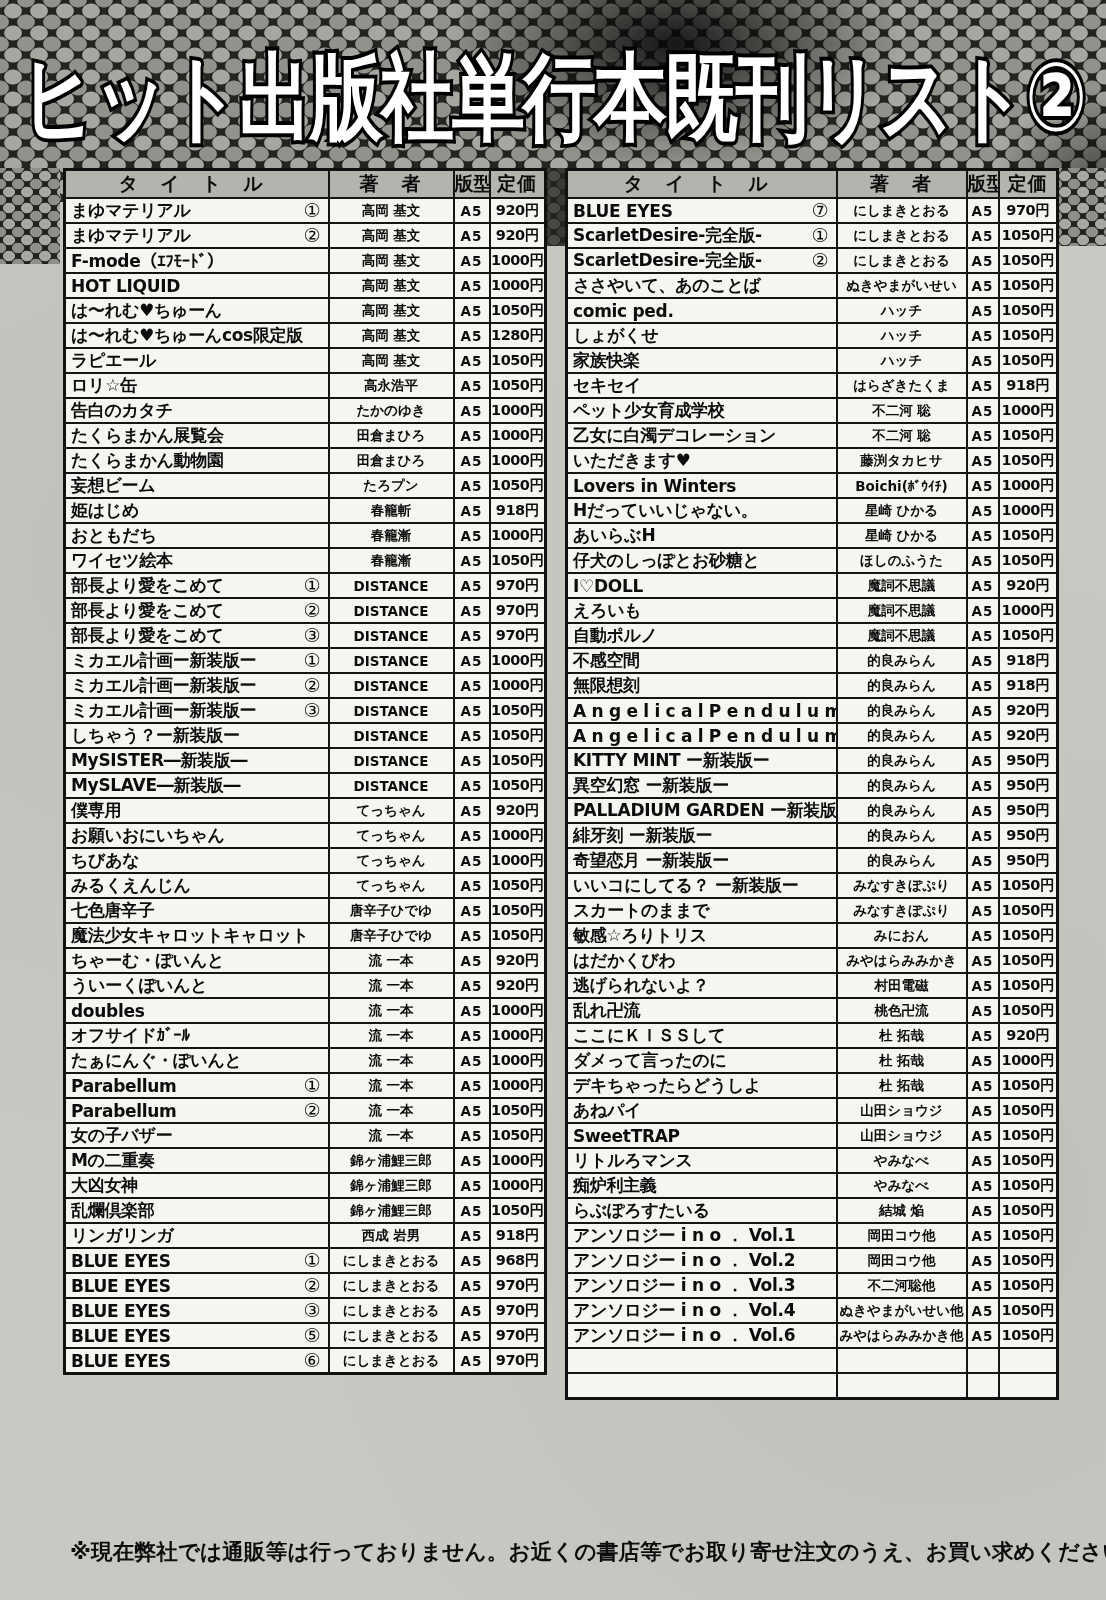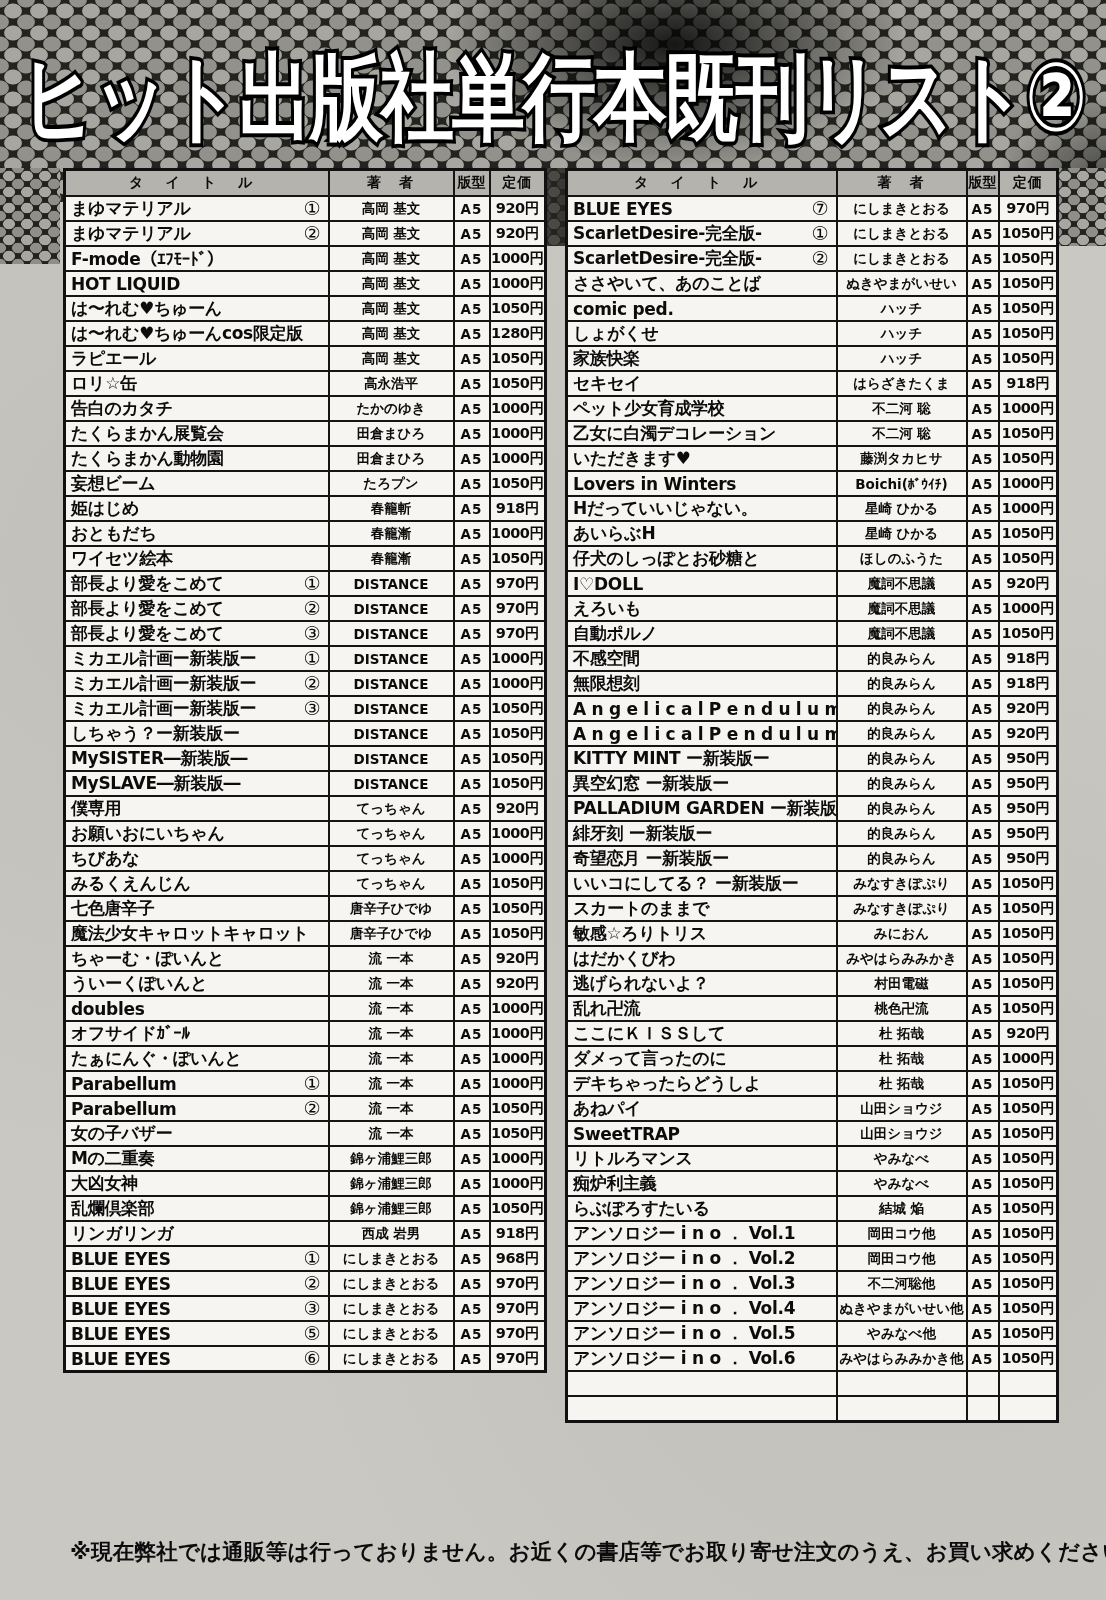--- a/index.html
+++ b/index.html
@@ -37,21 +37,21 @@
     background-image:
       radial-gradient(closest-side,#4a4944 0 62%,rgba(0,0,0,0) 70%),
       radial-gradient(closest-side,#393834 0 62%,rgba(0,0,0,0) 70%);}
 
   
   table.books{position:absolute;top:168px;border-collapse:collapse;table-layout:fixed;
     border:3px solid #111;}
   #left-table{left:63px;width:481px;}
   #right-table{left:565px;width:491px;}
   table.books th,table.books td{border:2px solid #151515;padding:0;overflow:hidden;}
-  table.books thead th{height:24px;background:#b5b3ae;font-size:14px;font-weight:bold;
+  table.books thead th{height:24px;background:#b5b3ae;font-size:19px;font-weight:bold;
     text-align:center;white-space:nowrap;}
   th.h-title{letter-spacing:22px;text-indent:10px;}
   th.h-author{letter-spacing:2px;}
   th.h-format{font-size:12.5px;letter-spacing:0;margin-left:48px;}
   th.h-price{letter-spacing:1px;}
   table.books tbody td{height:23px;background:#f7f5f1;}
   .cell-flex{display:flex;align-items:center;justify-content:space-between;height:100%;
     padding:0 7px 0 5px;}
   .title-text{font-size:17px;font-weight:bold;white-space:nowrap;letter-spacing:-0.3px;}
   .vol-num{font-size:19px;font-weight:normal;line-height:1;}
@@ -1116,31 +1116,20 @@
               <span class="vol-num"></span>
             </div>
           </td>
           <td class="c-author">ぬきやまがいせい他</td>
           <td class="c-format">A5</td>
           <td class="c-price">1050円</td>
         </tr>
         <tr>
           <td class="c-title">
             <div class="cell-flex">
-              <span class="title-text">アンソロジー i n o ． Vol.5</span>
-              <span class="vol-num"></span>
-            </div>
-          </td>
-          <td class="c-author">やみなべ他</td>
-          <td class="c-format">A5</td>
-          <td class="c-price">1050円</td>
-        </tr>
-        <tr>
-          <td class="c-title">
-            <div class="cell-flex">
               <span class="title-text">アンソロジー i n o ． Vol.6</span>
               <span class="vol-num"></span>
             </div>
           </td>
           <td class="c-author">みやはらみみかき他</td>
           <td class="c-format">A5</td>
           <td class="c-price">1050円</td>
         </tr>
         <tr>
           <td class="c-title">

